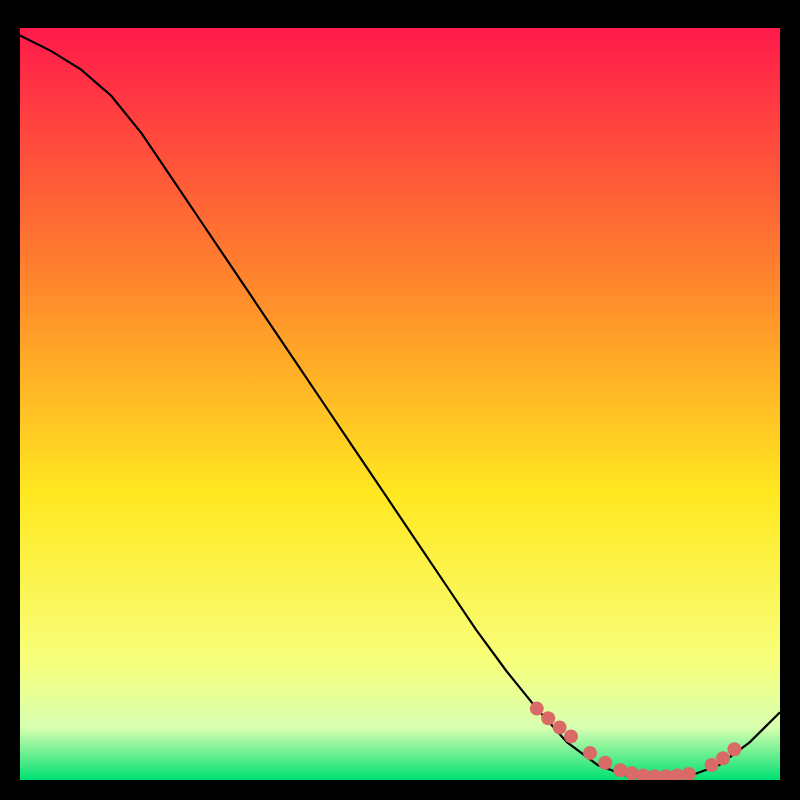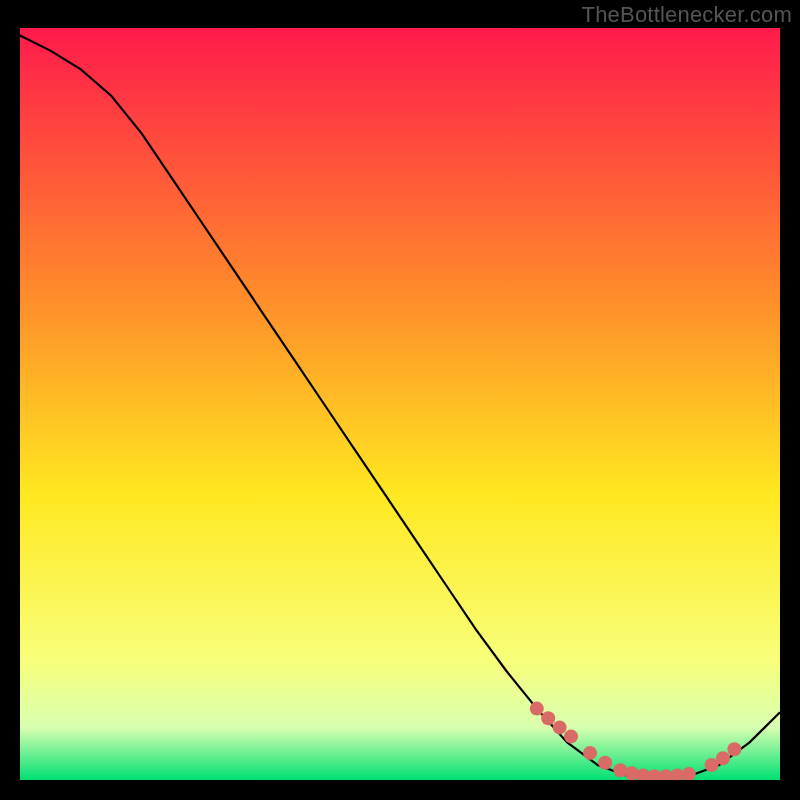--- a/index.html
+++ b/index.html
@@ -36,21 +36,20 @@
   }
   svg {
     display: block;
   }
 </style>
 </head>
 <body>
 
 <div class="outer">
 
-  <div class="attribution">TheBottlenecker.com</div>
 
   <div class="plot-frame">
     <svg id="chart-svg" width="760" height="752" viewBox="0 0 760 752">
       <defs>
         <linearGradient id="bgGrad" x1="0" y1="0" x2="0" y2="1">
           <stop id="g0" offset="0%" stop-color="#ff1a4b"></stop>
           <stop id="g1" offset="35%" stop-color="#ff8a2b"></stop>
           <stop id="g2" offset="62%" stop-color="#ffe820"></stop>
           <stop id="g3" offset="84%" stop-color="#f8ff7a"></stop>
           <stop id="g4" offset="93%" stop-color="#d8ffb0"></stop>

